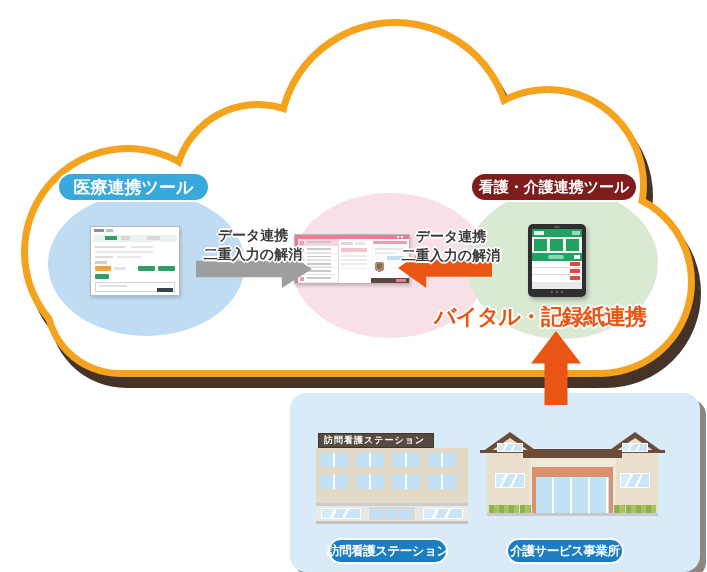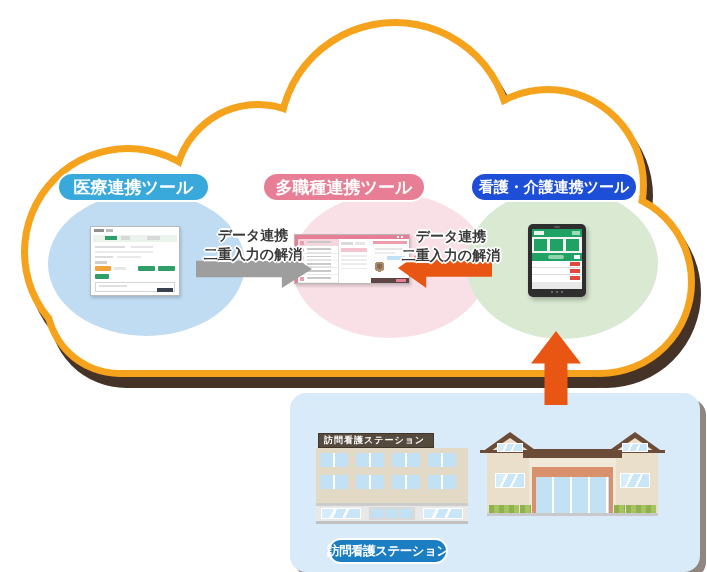--- a/index.html
+++ b/index.html
@@ -50,24 +50,21 @@
   </svg>
 
 
   <div class="abs ellipse" style="left:48px;top:192px;width:197px;height:144px;background:#BFDCF3;"></div>
   <div class="abs ellipse" style="left:292px;top:193px;width:196px;height:145px;background:#F9E0E6;"></div>
   <div class="abs ellipse" style="left:466px;top:188px;width:192px;height:151px;background:#D9E9D2;"></div>
 
   <div class="abs pill" style="left:57px;top:172px;width:153px;height:30px;background:#39A8DA;font-size:17px;font-family:Liberation Serif, serif;">
     <span>医療連携ツール</span>
   </div>
-  <div class="abs pill" style="left:262px;top:172px;width:164px;height:30px;background:#E87E95;font-size:17px;">
-    <span>多職種連携ツール</span>
-  </div>
-  <div class="abs pill" style="left:470px;top:172px;width:168px;height:30px;background:#1d4ed8;font-size:15px;">
+  <div class="abs pill" style="left:470px;top:172px;width:168px;height:30px;background:#7f1d1d;font-size:15px;">
     <span>看護・介護連携ツール</span>
   </div>
 
   <div class="abs shot" style="left:90px;top:226px;width:88px;height:68px;">
     <div class="abs" style="left:3px;top:2px;width:10px;height:3px;background:#8f8f8f;"></div>
     <div class="abs" style="left:15px;top:2px;width:7px;height:3px;background:#bdbdbd;"></div>
     <div class="abs" style="left:2px;top:8px;width:84px;height:7px;background:#EAF3EC;"></div>
     <div class="abs" style="left:14px;top:9px;width:12px;height:4px;background:#2F9E68;"></div>
     <div class="abs" style="left:30px;top:9px;width:9px;height:4px;background:#d8d8d8;"></div>
     <div class="abs" style="left:56px;top:9px;width:13px;height:4px;background:#d8d8d8;"></div>
@@ -137,20 +134,21 @@
     <div>データ連携</div>
     <div>二重入力の解消</div>
   </div>
 
   <div class="abs arrow-left" style="left:398px;top:248px;width:94px;height:40px;"></div>
   <div class="abs linktext" style="left:382px;top:227px;width:138px;">
     <div>データ連携</div>
     <div>二重入力の解消</div>
   </div>
 
+  <div class="abs vital" style="left:428px;top:302px;width:224px;">バイタル・記録紙連携</div>
 
   <div class="abs panel" style="left:290px;top:393px;width:410px;height:179px;">
 
     <div class="abs" style="left:26px;top:40px;width:154px;height:92px;">
       <div class="abs" style="left:2px;top:0;width:116px;height:15px;background:#564A3E;border:1px solid #403629;box-sizing:border-box;color:#fff;font-size:9px;font-weight:bold;line-height:13px;padding-left:5px;letter-spacing:1px;">訪問看護ステーション</div>
       <div class="abs" style="left:0;top:15px;width:152px;height:57px;background:#E3D9C7;"></div>
       <div class="abs winrow" style="left:4px;top:20px;width:144px;height:14px;"></div>
       <div class="abs winrow" style="left:4px;top:42px;width:144px;height:14px;"></div>
       <div class="abs" style="left:0;top:70px;width:152px;height:3px;background:#CCCCCC;"></div>
       <div class="abs" style="left:0;top:73px;width:152px;height:15px;background:#E8E8E8;"></div>
@@ -182,17 +180,20 @@
       <div class="abs bush" style="left:2px;top:70px;width:30px;height:8px;"></div>
       <div class="abs bush" style="left:33px;top:70px;width:11px;height:8px;"></div>
       <div class="abs bush" style="left:127px;top:70px;width:11px;height:8px;"></div>
       <div class="abs bush" style="left:139px;top:70px;width:30px;height:8px;"></div>
       <div class="abs" style="left:0;top:78px;width:171px;height:3px;background:#C9C9C9;"></div>
     </div>
 
     <div class="abs fac-pill" style="left:38px;top:145px;width:120px;height:26px;">
       <span>訪問看護ステーション</span>
     </div>
+    <div class="abs fac-pill" style="left:216px;top:145px;width:118px;height:26px;">
+      <span>介護サービス事業所</span>
+    </div>
   </div>
 
   <div class="abs arrow-up" style="left:531px;top:331px;width:50px;height:74px;"></div>
 
 </div>
 
 </body></html>

